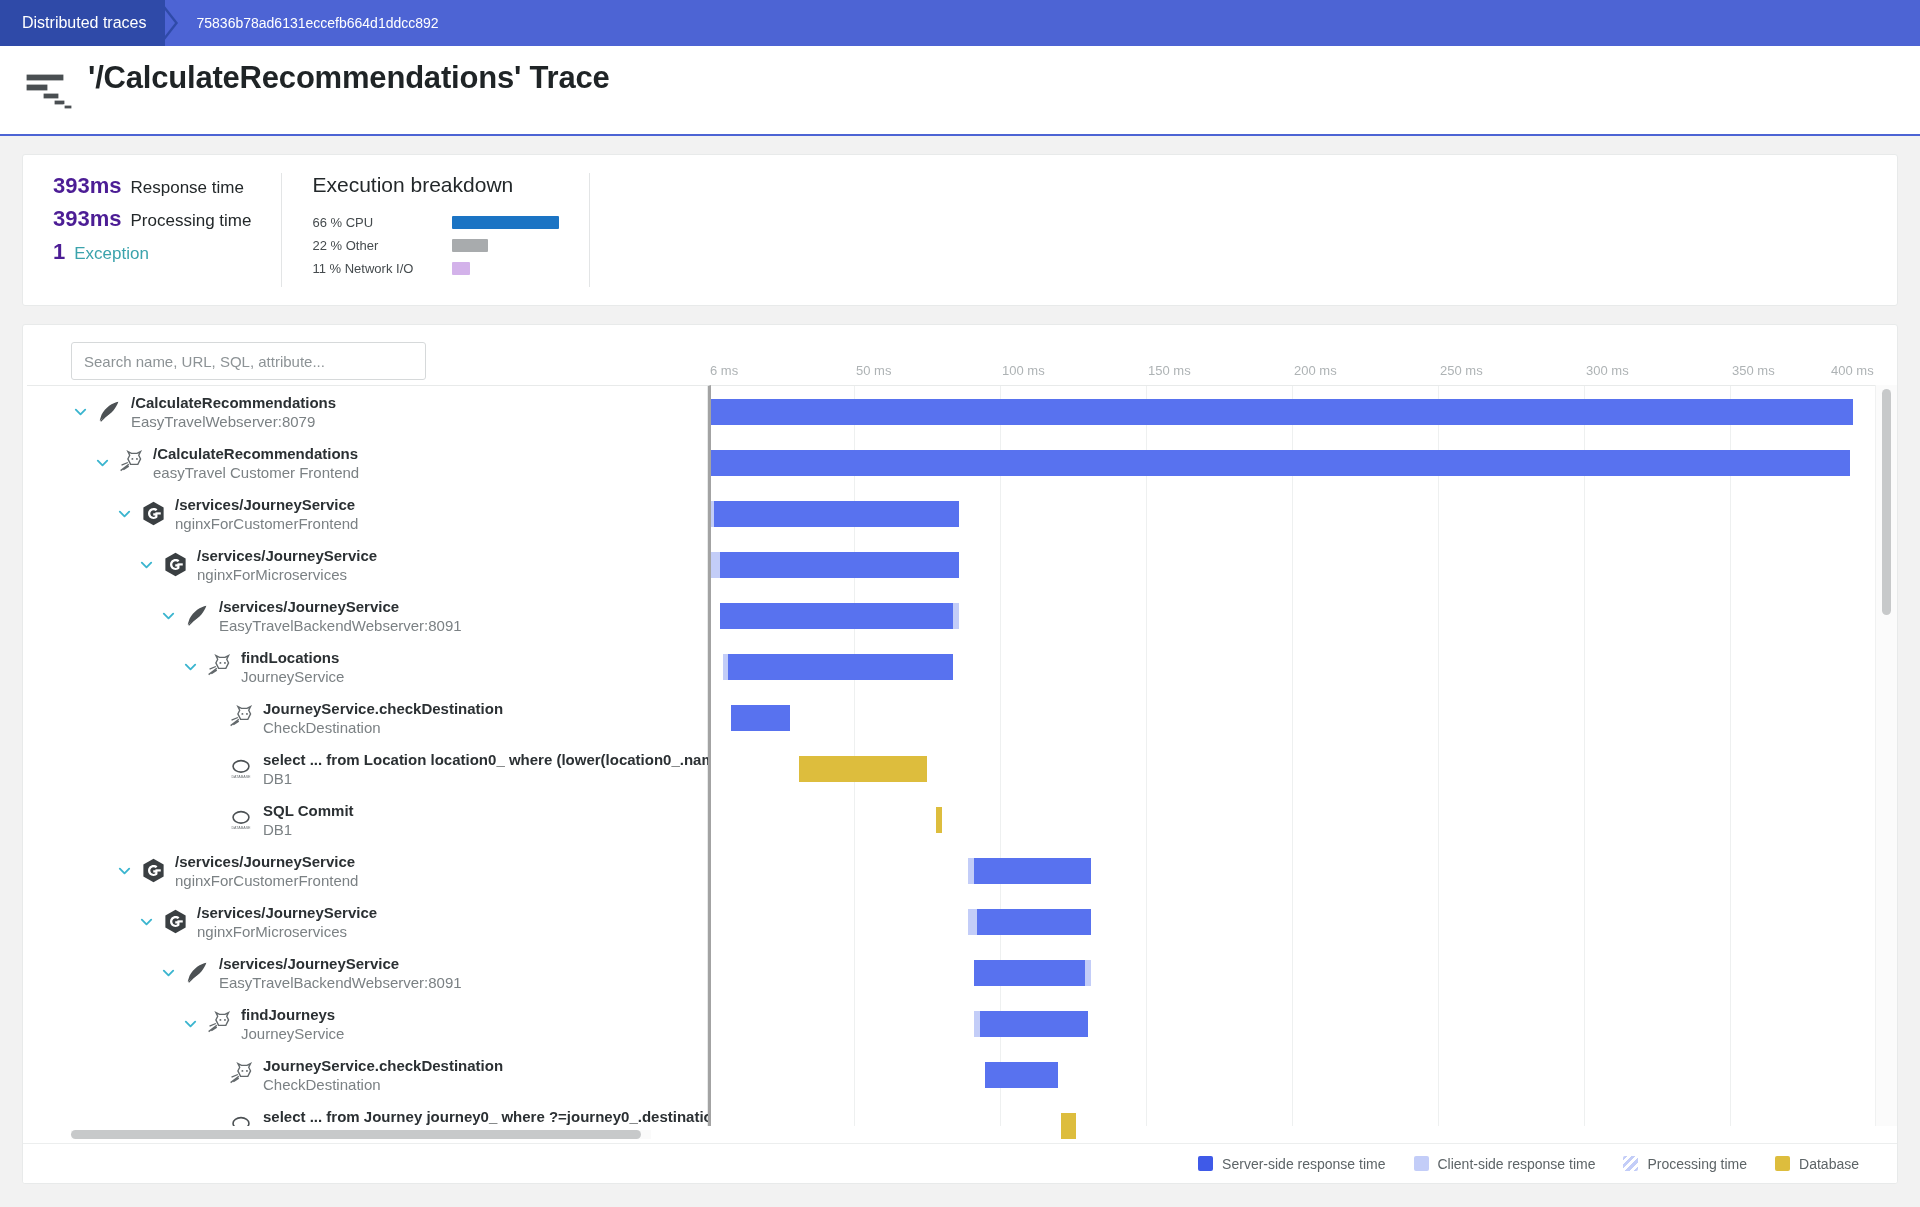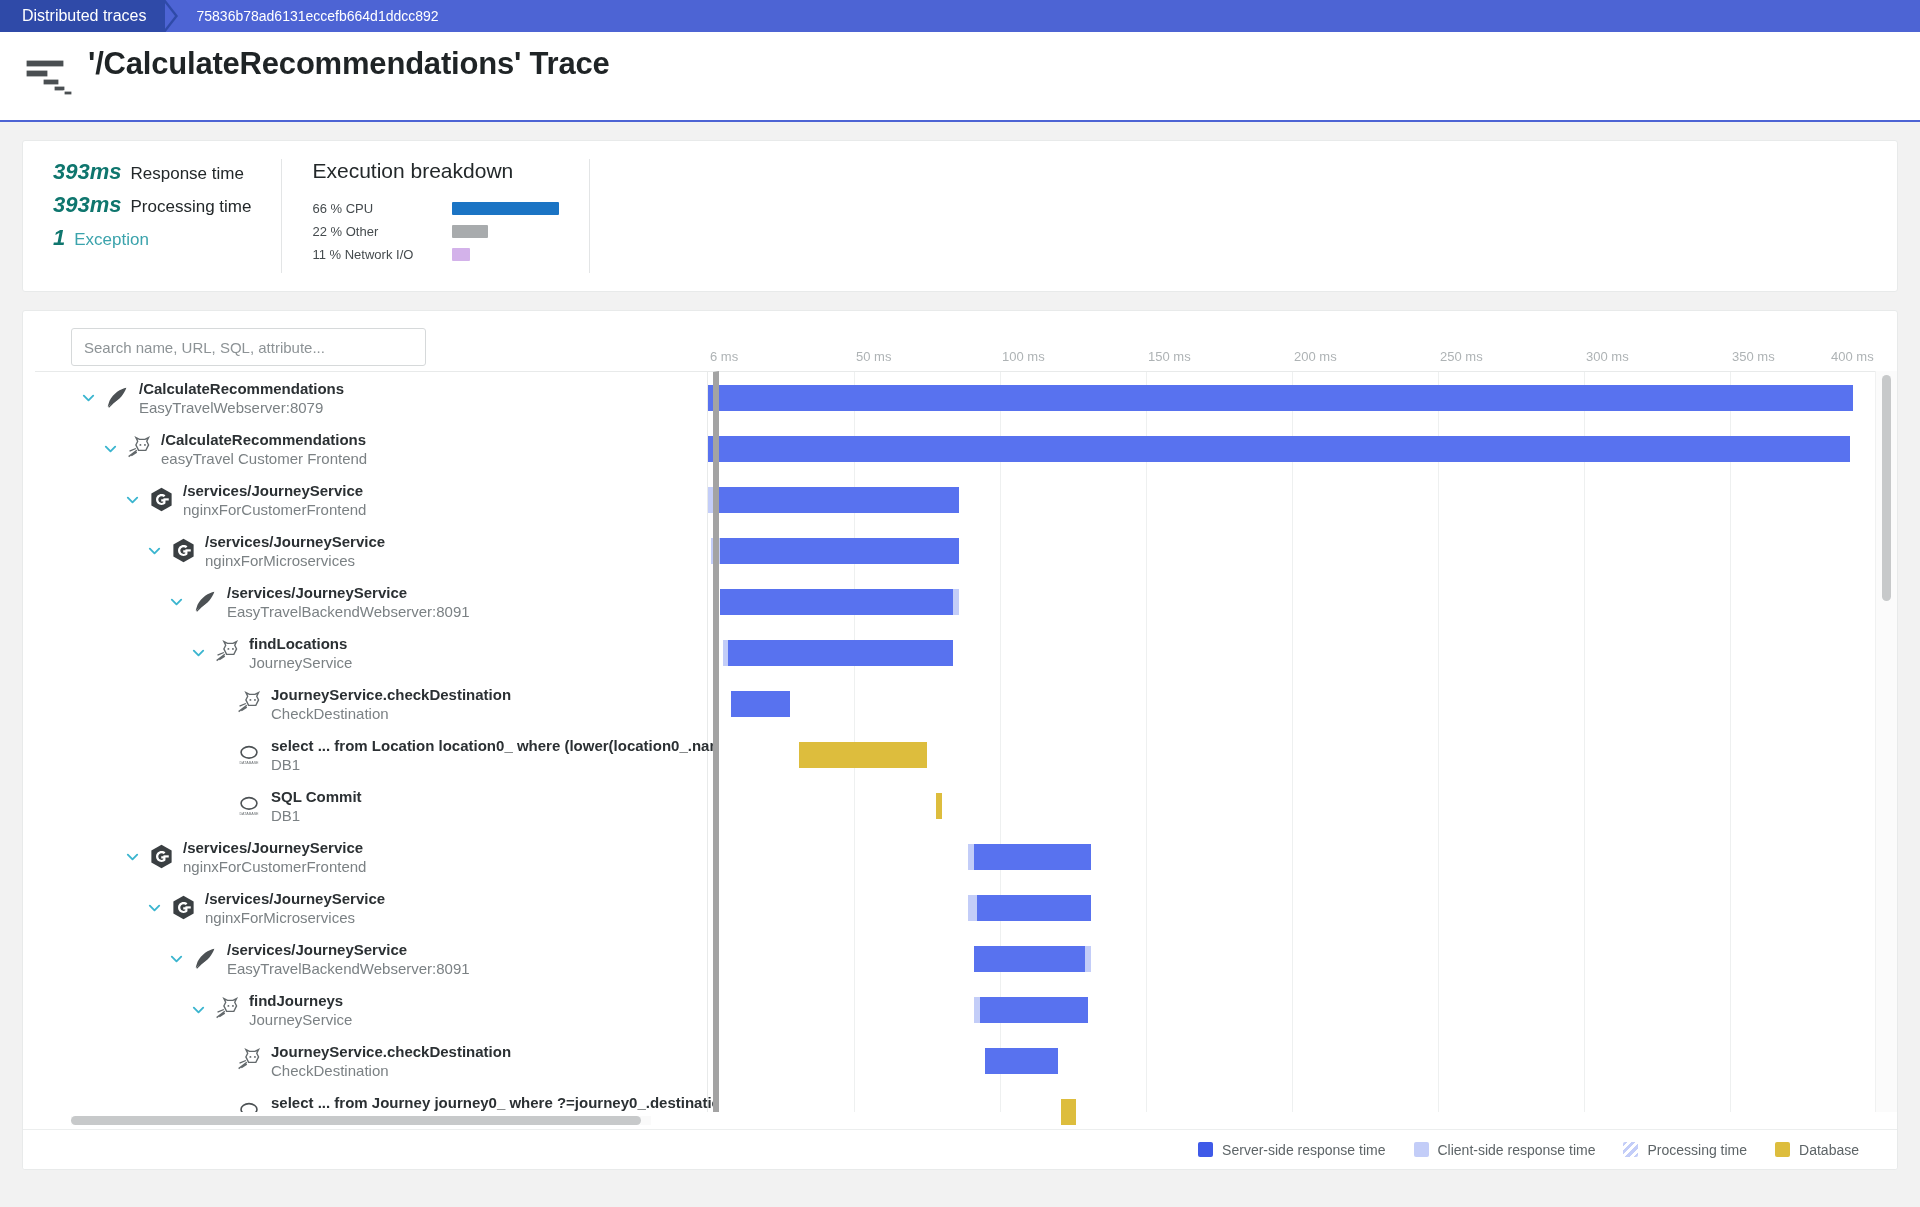--- a/index.html
+++ b/index.html
@@ -5,21 +5,21 @@
   * { box-sizing: border-box; margin: 0; padding: 0; }
   html, body {
     width: 1920px; height: 1207px;
     background: #f2f2f2;
     font-family: "Liberation Sans", sans-serif;
     overflow: hidden;
   }
 
   
   .breadcrumb {
-    height: 32px; width: 100%;
+    height: 46px; width: 100%;
     background: #4d64d4;
     display: flex; align-items: stretch;
     position: relative;
   }
   .crumb-first {
     background: #2f4aa8;
     color: #ffffff;
     display: flex; align-items: center;
     padding: 0 18px 0 22px;
     font-size: 16px;
@@ -87,21 +87,21 @@
 
   
   .summary-card {
     margin: 18px 22px 0 22px;
     background: #fff; border: 1px solid #e8eaea; border-radius: 3px;
     height: 152px; display: flex; align-items: stretch; padding: 18px 0;
   }
   .sum-col { padding: 0 30px; display: flex; flex-direction: column; }
   .sum-col.div { border-right: 1px solid #e3e5e6; }
   .metric { display: flex; align-items: baseline; gap: 9px; margin-bottom: 7px; }
-  .metric-val { font-size: 22px; font-weight: bold; color: #0f766e; font-style: italic; }
+  .metric-val { font-size: 22px; font-weight: bold; color: #4c1d95; }
   .metric-lbl { font-size: 17px; color: #23282a; }
   .metric-link { font-size: 17px; color: #3ba3ac; cursor: pointer; }
 
   .eb-title { font-size: 21px; color: #23282a; margin-bottom: 14px; }
   .eb-row { display: flex; align-items: center; height: 23px; }
   .eb-lbl { font-size: 13px; color: #454b4e; width: 140px; }
   .eb-bar { height: 13px; border-radius: 1px; }
 
   .ra-title { font-size: 21px; color: #23282a; margin-bottom: 13px; }
   .ra-chips { display: flex; flex-wrap: wrap; gap: 9px; max-width: 560px; }
@@ -131,22 +131,22 @@
     position: absolute; top: 0; font-size: 13px; color: #aeb3b5; white-space: nowrap;
   }
 
   .grid-area {
     position: absolute; left: 684px; right: 0; top: 60px; bottom: 57px;
     border-top: 1px solid #e8eaea; border-left: 1px solid #e8eaea;
   }
   .gridline { position: absolute; top: 0; bottom: 0; width: 1px; background: #eef0f0; }
 
   .tree-pane {
-    position: absolute; left: 12px; top: 60px; width: 684px; bottom: 57px;
-    border-top: 1px solid #e8eaea; border-right: 6px solid #a3a3a3;
+    position: absolute; left: 4px; top: 60px; width: 684px; bottom: 57px;
+    border-top: 1px solid #e8eaea; border-right: 3px solid #a3a3a3;
     overflow: hidden;
   }
   .row { position: absolute; left: 0; right: 0; height: 51px; display: flex; align-items: center; }
   .chev {
     width: 18px; height: 18px; flex: 0 0 auto; color: #3bb5cf;
     display: flex; align-items: center; justify-content: center; cursor: pointer;
   }
   .chev svg { display: block; }
   .chev.hidden { visibility: hidden; }
   .svc-icon { width: 30px; height: 30px; flex: 0 0 auto; margin: 0 7px 0 5px; display:flex; align-items:center; justify-content:center;}

